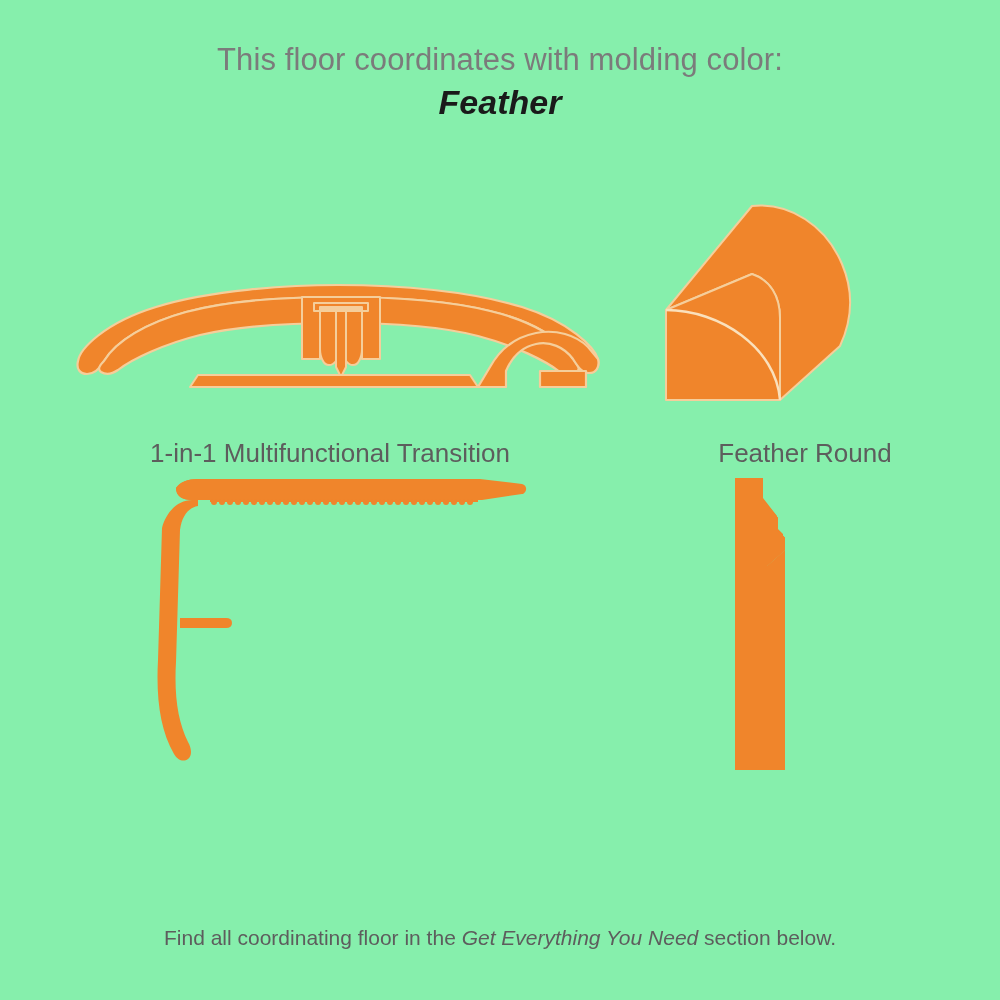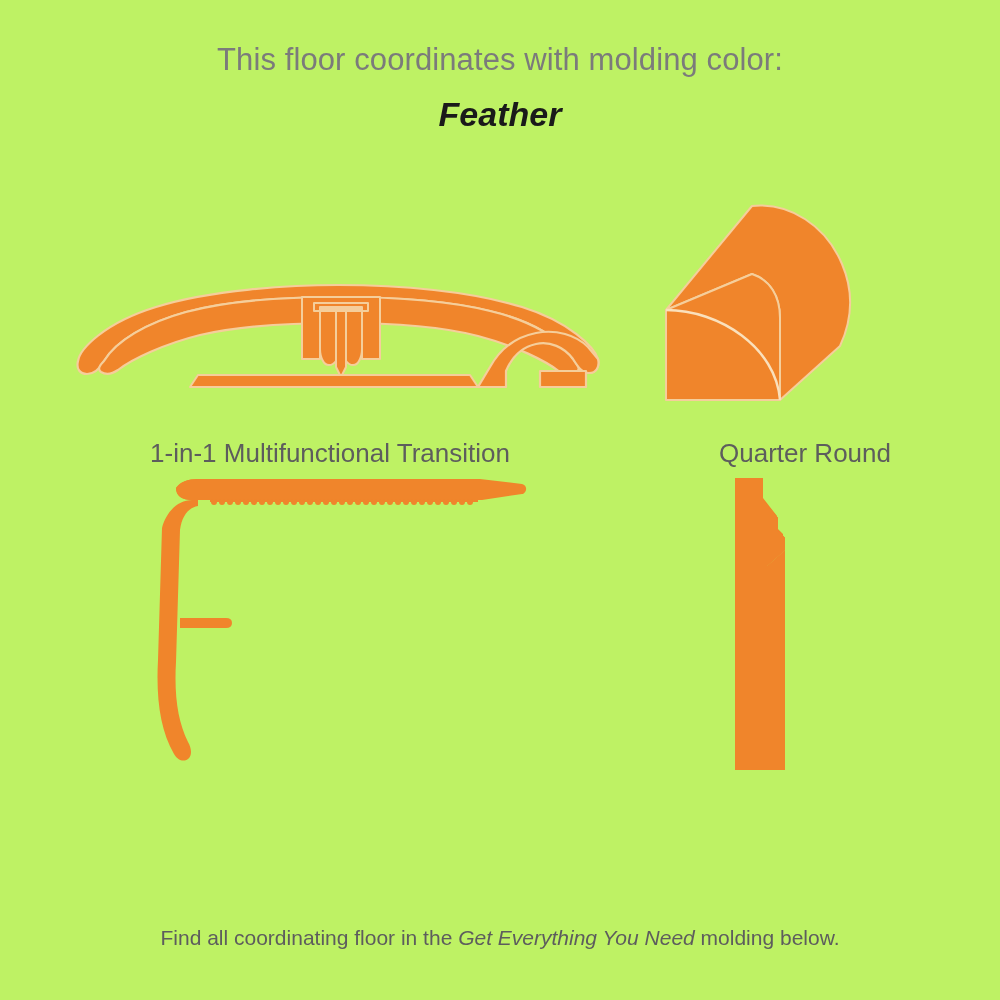--- a/index.html
+++ b/index.html
@@ -11,21 +11,21 @@
     width: 1000px;
     height: 1000px;
     font-family: "Liberation Sans", sans-serif;
     overflow: hidden;
     position: relative;
   }
   .page {
     position: relative;
     width: 1000px;
     height: 1000px;
-    background: #bef264;
+    background: #86efac;
   }
 
   
   .header {
     position: absolute;
     top: 0;
     left: 0;
     width: 1000px;
     text-align: center;
     padding-top: 40px;
@@ -37,21 +37,21 @@
     letter-spacing: 0.1px;
     line-height: 40px;
     white-space: nowrap;
   }
   .header-line2 {
     font-size: 34px;
     color: #1a1a1a;
     font-weight: bold;
     font-style: italic;
     line-height: 44px;
-    margin-top: 12px;
+    margin-top: 0;
     white-space: nowrap;
   }
 
   
   .grid {
     position: absolute;
     top: 170px;
     left: 0;
     width: 1000px;
     height: 700px;
@@ -216,21 +216,21 @@
                      L 140 212
                      L 140 130
                      C 140 108, 130 92, 112 86
                      Z" fill="#F0852B"></path>
 
             <path d="M26 122
                      C 80 122, 136 160, 140 212" fill="none" stroke="#FAE0BC" stroke-width="2.4"></path>
           </g>
         </svg>
       </div>
-      <div class="caption">Quarter Round</div>
+      <div class="caption">Feather Round</div>
     </div>
 
     <div class="cell" id="cell-stair-nose">
       <div class="art">
         <svg width="400" height="310" viewBox="0 0 400 310" xmlns="http://www.w3.org/2000/svg">
           <g fill="#F0852B">
 
             <path d="M46 18
                      C 50 12, 58 9, 68 9
                      L 350 9
@@ -362,16 +362,16 @@
             <rect x="58" y="96" width="22" height="204"></rect>
           </g>
         </svg>
       </div>
 
     </div>
 
   </div>
 
   <div class="footer">
-    <span>Find all coordinating floor in the </span><i>Get Everything You Need</i><span> molding below.</span>
+    <span>Find all coordinating floor in the </span><i>Get Everything You Need</i><span> section below.</span>
   </div>
 
 </div>
 
 </body></html>

